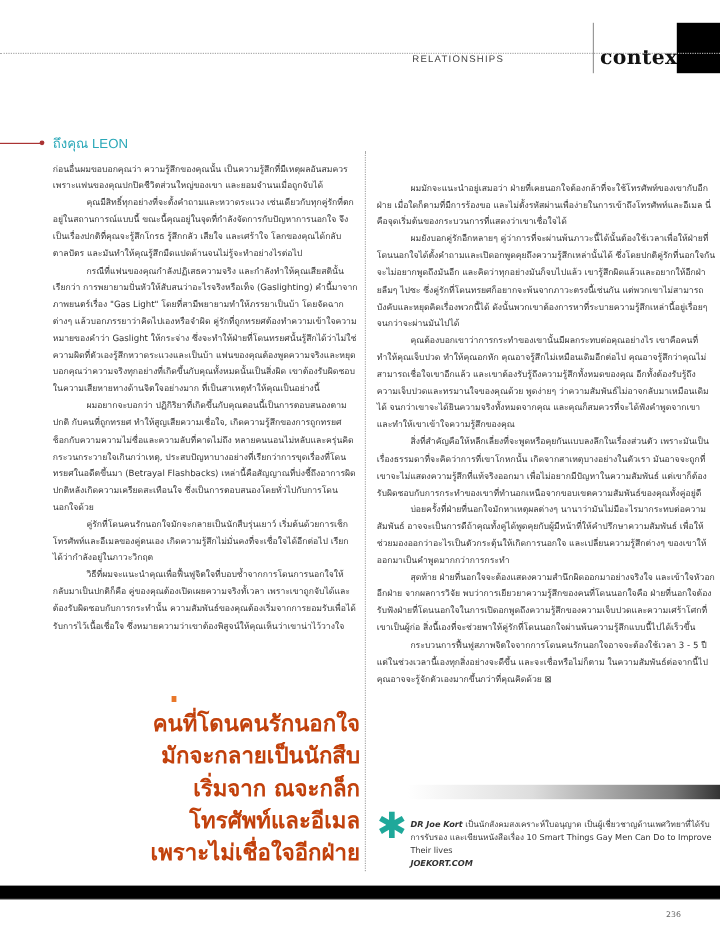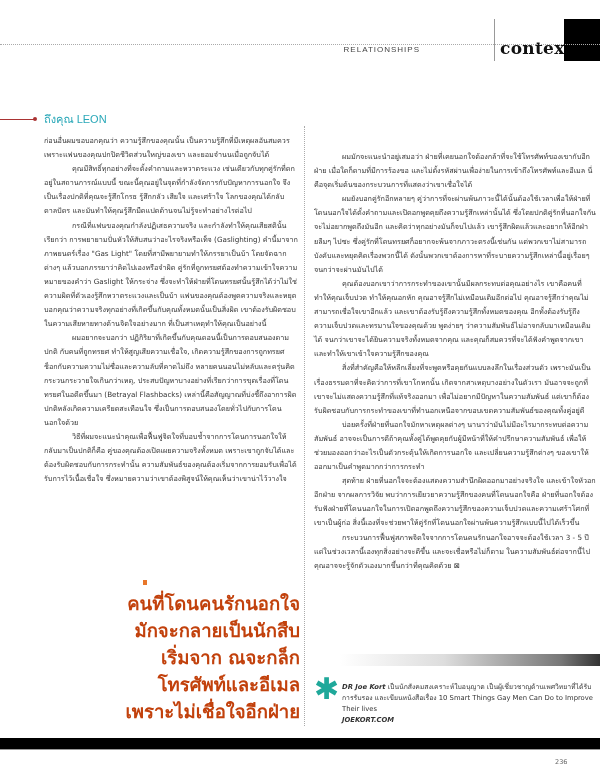--- a/index.html
+++ b/index.html
@@ -43,21 +43,22 @@
 
 <div class="to-line"></div>
 <div class="to-dot"></div>
 <div class="to-label">ถึงคุณ LEON</div>
 
 <div class="col col-left">
   <p class="first">ก่อนอื่นผมขอบอกคุณว่า ความรู้สึกของคุณนั้น เป็นความรู้สึกที่มีเหตุผลอันสมควร เพราะแฟนของคุณปกปิดชีวิตส่วนใหญ่ของเขา และยอมจำนนเมื่อถูกจับได้</p>
   <p>คุณมีสิทธิ์ทุกอย่างที่จะตั้งคำถามและหวาดระแวง เช่นเดียวกับทุกคู่รักที่ตกอยู่ในสถานการณ์แบบนี้ ขณะนี้คุณอยู่ในจุดที่กำลังจัดการกับปัญหาการนอกใจ จึงเป็นเรื่องปกติที่คุณจะรู้สึกโกรธ รู้สึกกลัว เสียใจ และเศร้าใจ โลกของคุณได้กลับตาลปัตร และมันทำให้คุณรู้สึกมืดแปดด้านจนไม่รู้จะทำอย่างไรต่อไป</p>
   <p>กรณีที่แฟนของคุณกำลังปฏิเสธความจริง และกำลังทำให้คุณเสียสตินั้น เรียกว่า การพยายามปั่นหัวให้สับสนว่าอะไรจริงหรือเท็จ (Gaslighting) คำนี้มาจากภาพยนตร์เรื่อง "Gas Light" โดยที่สามีพยายามทำให้ภรรยาเป็นบ้า โดยจัดฉากต่างๆ แล้วบอกภรรยาว่าคิดไปเองหรือจำผิด คู่รักที่ถูกทรยศต้องทำความเข้าใจความหมายของคำว่า Gaslight ให้กระจ่าง ซึ่งจะทำให้ฝ่ายที่โดนทรยศนั้นรู้สึกได้ว่าไม่ใช่ความผิดที่ตัวเองรู้สึกหวาดระแวงและเป็นบ้า แฟนของคุณต้องพูดความจริงและหยุดบอกคุณว่าความจริงทุกอย่างที่เกิดขึ้นกับคุณทั้งหมดนั้นเป็นสิ่งผิด เขาต้องรับผิดชอบในความเสียหายทางด้านจิตใจอย่างมาก ที่เป็นสาเหตุทำให้คุณเป็นอย่างนี้</p>
   <p>ผมอยากจะบอกว่า ปฏิกิริยาที่เกิดขึ้นกับคุณตอนนี้เป็นการตอบสนองตามปกติ กับคนที่ถูกทรยศ ทำให้สูญเสียความเชื่อใจ, เกิดความรู้สึกของการถูกทรยศ ช็อกกับความความไม่ซื่อและความลับที่คาดไม่ถึง หลายคนนอนไม่หลับและครุ่นคิดกระวนกระวายใจเกินกว่าเหตุ, ประสบปัญหาบางอย่างที่เรียกว่าการขุดเรื่องที่โดนทรยศในอดีตขึ้นมา (Betrayal Flashbacks) เหล่านี้คือสัญญาณที่บ่งชี้ถึงอาการผิดปกติหลังเกิดความเครียดสะเทือนใจ ซึ่งเป็นการตอบสนองโดยทั่วไปกับการโดนนอกใจด้วย</p>
-  <p>วิธีที่ผมจะแนะนำคุณเพื่อฟื้นฟูจิตใจที่บอบช้ำจากการโดนการนอกใจให้กลับมาเป็นปกติก็คือ คู่ของคุณต้องเปิดเผยความจริงทั้งหมด เพราะเขาถูกจับได้และต้องรับผิดชอบกับการกระทำนั้น ความสัมพันธ์ของคุณต้องเริ่มจากการยอมรับเพื่อได้รับการไว้เนื้อเชื่อใจ ซึ่งหมายความว่าเขาต้องพิสูจน์ให้คุณเห็นว่าเขาน่าไว้วางใจ</p>
+  <p>คู่รักที่โดนคนรักนอกใจมักจะกลายเป็นนักสืบรุ่นเยาว์ เริ่มต้นด้วยการเช็กโทรศัพท์และอีเมลของคู่ตนเอง เกิดความรู้สึกไม่มั่นคงที่จะเชื่อใจได้อีกต่อไป เรียกได้ว่ากำลังอยู่ในภาวะวิกฤต</p>
+  <p>วิธีที่ผมจะแนะนำคุณเพื่อฟื้นฟูจิตใจที่บอบช้ำจากการโดนการนอกใจให้กลับมาเป็นปกติก็คือ คู่ของคุณต้องเปิดเผยความจริงทั้เวลา เพราะเขาถูกจับได้และต้องรับผิดชอบกับการกระทำนั้น ความสัมพันธ์ของคุณต้องเริ่มจากการยอมรับเพื่อได้รับการไว้เนื้อเชื่อใจ ซึ่งหมายความว่าเขาต้องพิสูจน์ให้คุณเห็นว่าเขาน่าไว้วางใจ</p>
 </div>
 
 <div class="pull-dot"></div>
 <div class="pull">
   <div>คนที่โดนคนรักนอกใจ</div>
   <div>มักจะกลายเป็นนักสืบ</div>
   <div>เริ่มจาก ณจะกล็ก</div>
   <div>โทรศัพท์และอีเมล</div>
   <div>เพราะไม่เชื่อใจอีกฝ่าย</div>
 </div>

